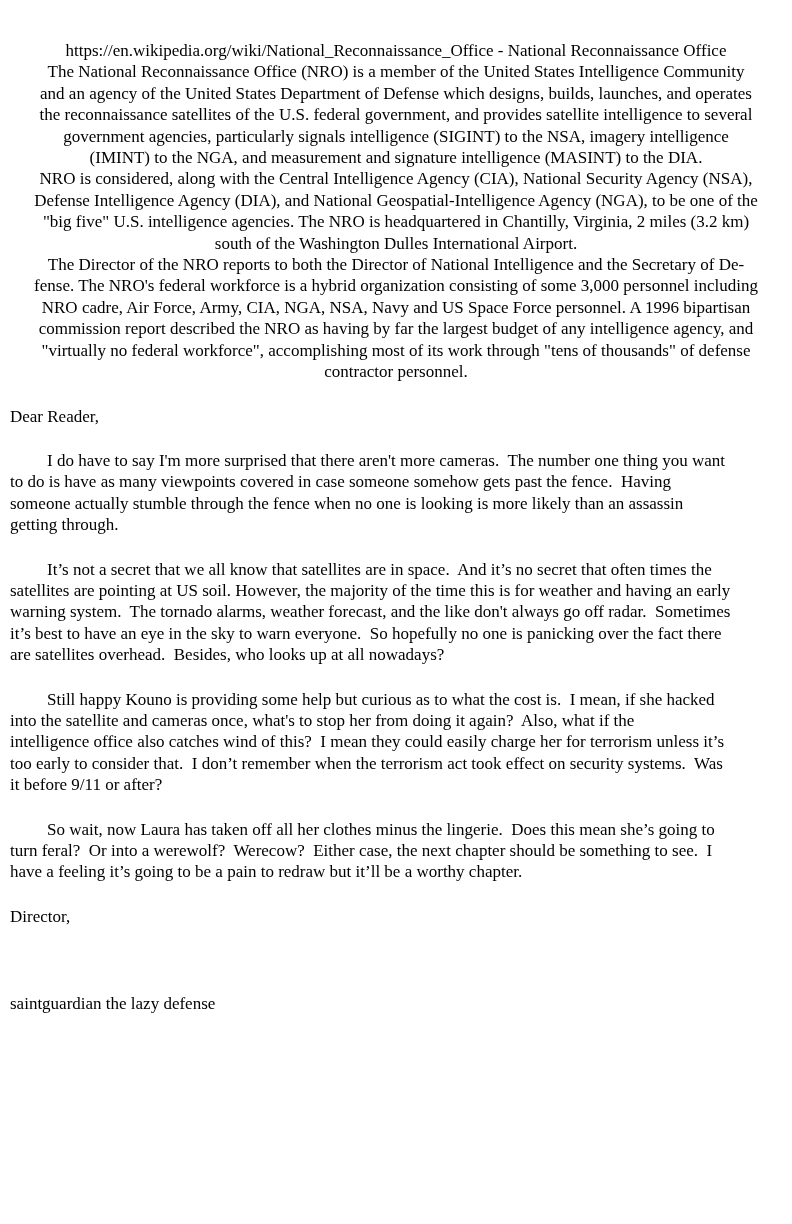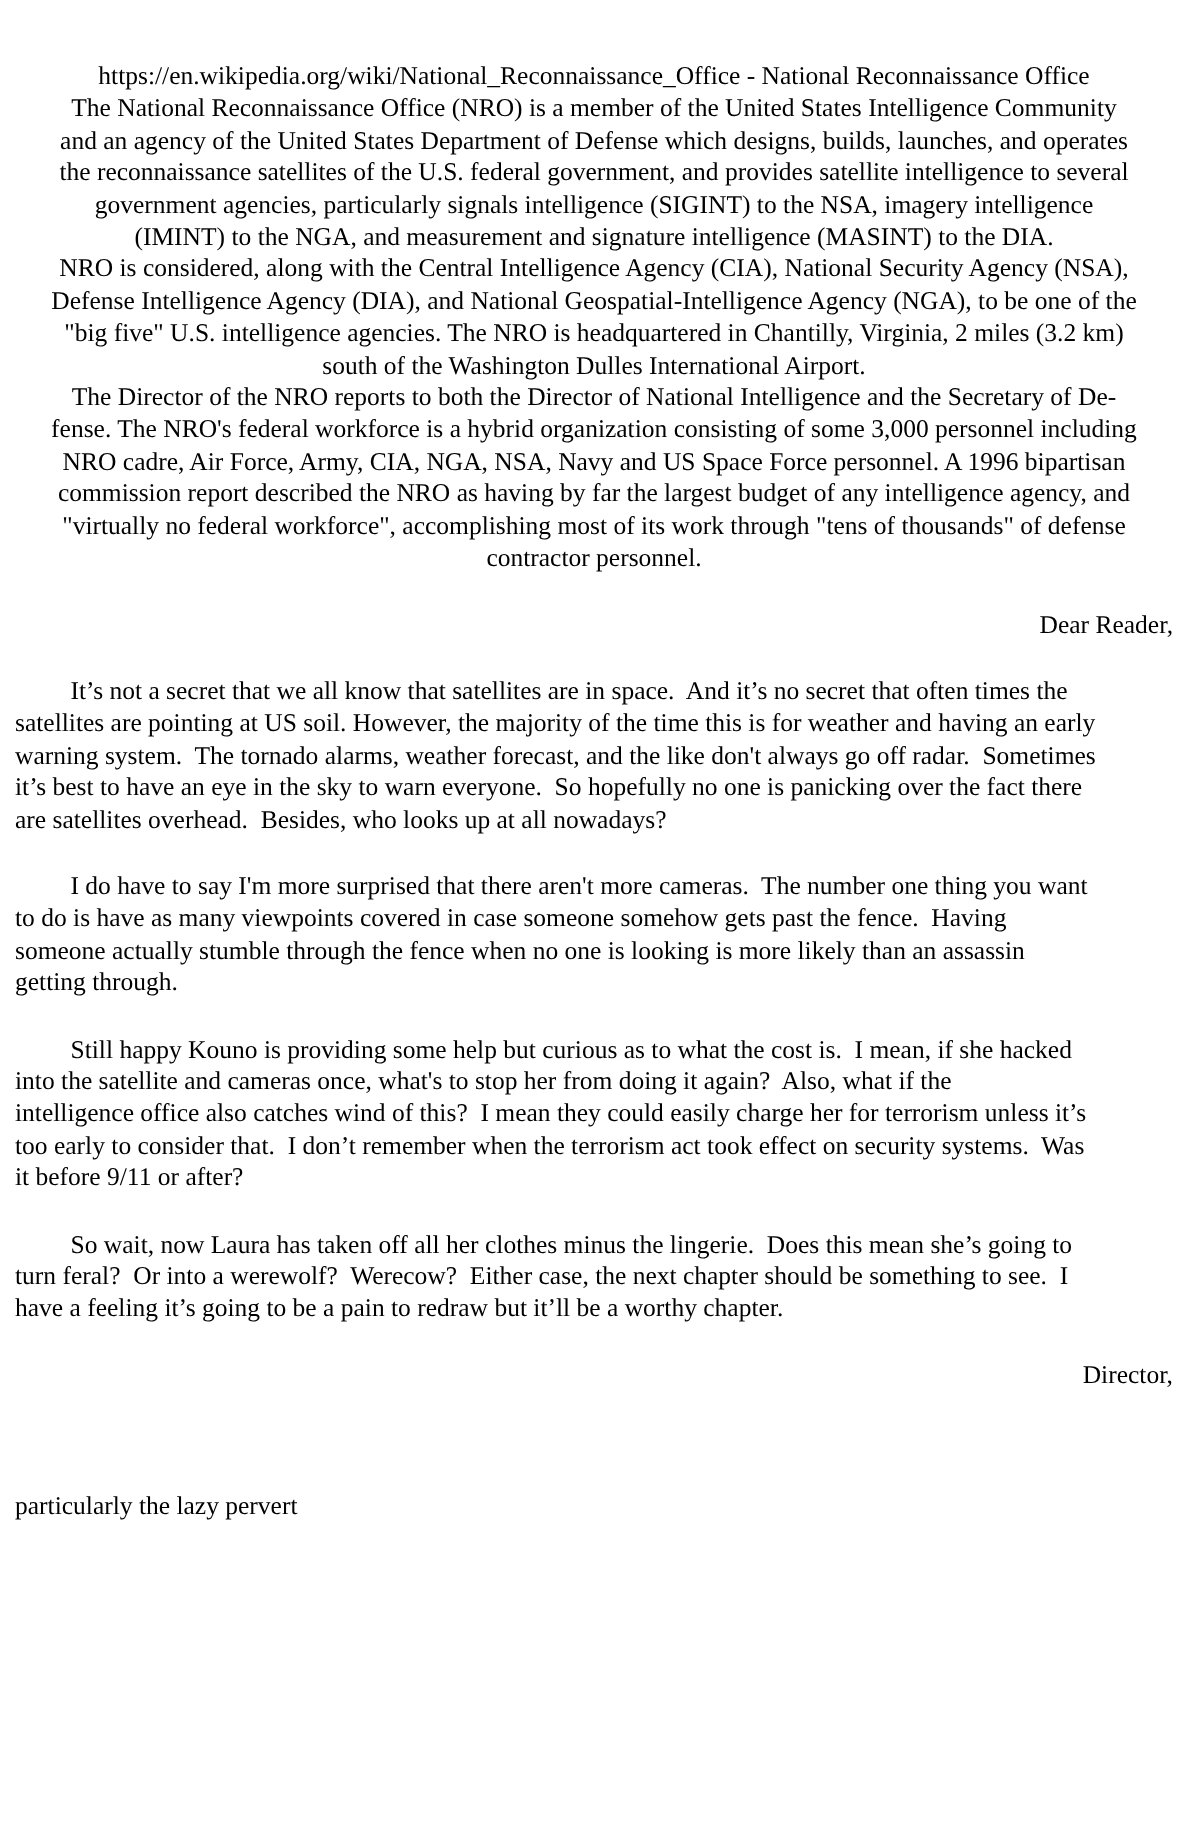--- a/index.html
+++ b/index.html
@@ -21,21 +21,20 @@
     margin-top: 35px;
   }
   .wiki-excerpt {
     text-align: center;
     white-space: pre-wrap;
     margin: 0 0 23px 0;
   }
   .block {
     white-space: pre-wrap;
     margin: 0 0 23px 0;
-    text-align: right;
   }
   .para {
     white-space: pre-wrap;
     text-indent: 37px;
     margin: 0 0 23px 0;
   }
   .sig-block {
     white-space: pre-wrap;
     margin: 0;
   }
@@ -58,42 +57,42 @@
 The Director of the NRO reports to both the Director of National Intelligence and the Secretary of De-
 fense. The NRO's federal workforce is a hybrid organization consisting of some 3,000 personnel including
 NRO cadre, Air Force, Army, CIA, NGA, NSA, Navy and US Space Force personnel. A 1996 bipartisan
 commission report described the NRO as having by far the largest budget of any intelligence agency, and
 "virtually no federal workforce", accomplishing most of its work through "tens of thousands" of defense
 contractor personnel.</div>
 
   <div>
     <div class="block">Dear Reader,</div>
 
+    <div class="para">I do have to say I'm more surprised that there aren't more cameras.  The number one thing you want
+to do is have as many viewpoints covered in case someone somehow gets past the fence.  Having
+someone actually stumble through the fence when no one is looking is more likely than an assassin
+getting through.</div>
+
     <div class="para">It’s not a secret that we all know that satellites are in space.  And it’s no secret that often times the
 satellites are pointing at US soil. However, the majority of the time this is for weather and having an early
 warning system.  The tornado alarms, weather forecast, and the like don't always go off radar.  Sometimes
 it’s best to have an eye in the sky to warn everyone.  So hopefully no one is panicking over the fact there
 are satellites overhead.  Besides, who looks up at all nowadays?</div>
-
-    <div class="para">I do have to say I'm more surprised that there aren't more cameras.  The number one thing you want
-to do is have as many viewpoints covered in case someone somehow gets past the fence.  Having
-someone actually stumble through the fence when no one is looking is more likely than an assassin
-getting through.</div>
 
     <div class="para">Still happy Kouno is providing some help but curious as to what the cost is.  I mean, if she hacked
 into the satellite and cameras once, what's to stop her from doing it again?  Also, what if the
 intelligence office also catches wind of this?  I mean they could easily charge her for terrorism unless it’s
 too early to consider that.  I don’t remember when the terrorism act took effect on security systems.  Was
 it before 9/11 or after?</div>
 
     <div class="para">So wait, now Laura has taken off all her clothes minus the lingerie.  Does this mean she’s going to
 turn feral?  Or into a werewolf?  Werecow?  Either case, the next chapter should be something to see.  I
 have a feeling it’s going to be a pain to redraw but it’ll be a worthy chapter.</div>
 
 
     <div class="block">Director,</div>
 
     <div class="sig-block">
-      <div>particularly the lazy pervert</div>
+      <div>saintguardian the lazy defense</div>
     </div>
   </div>
 
 </div>
 
 </body></html>

